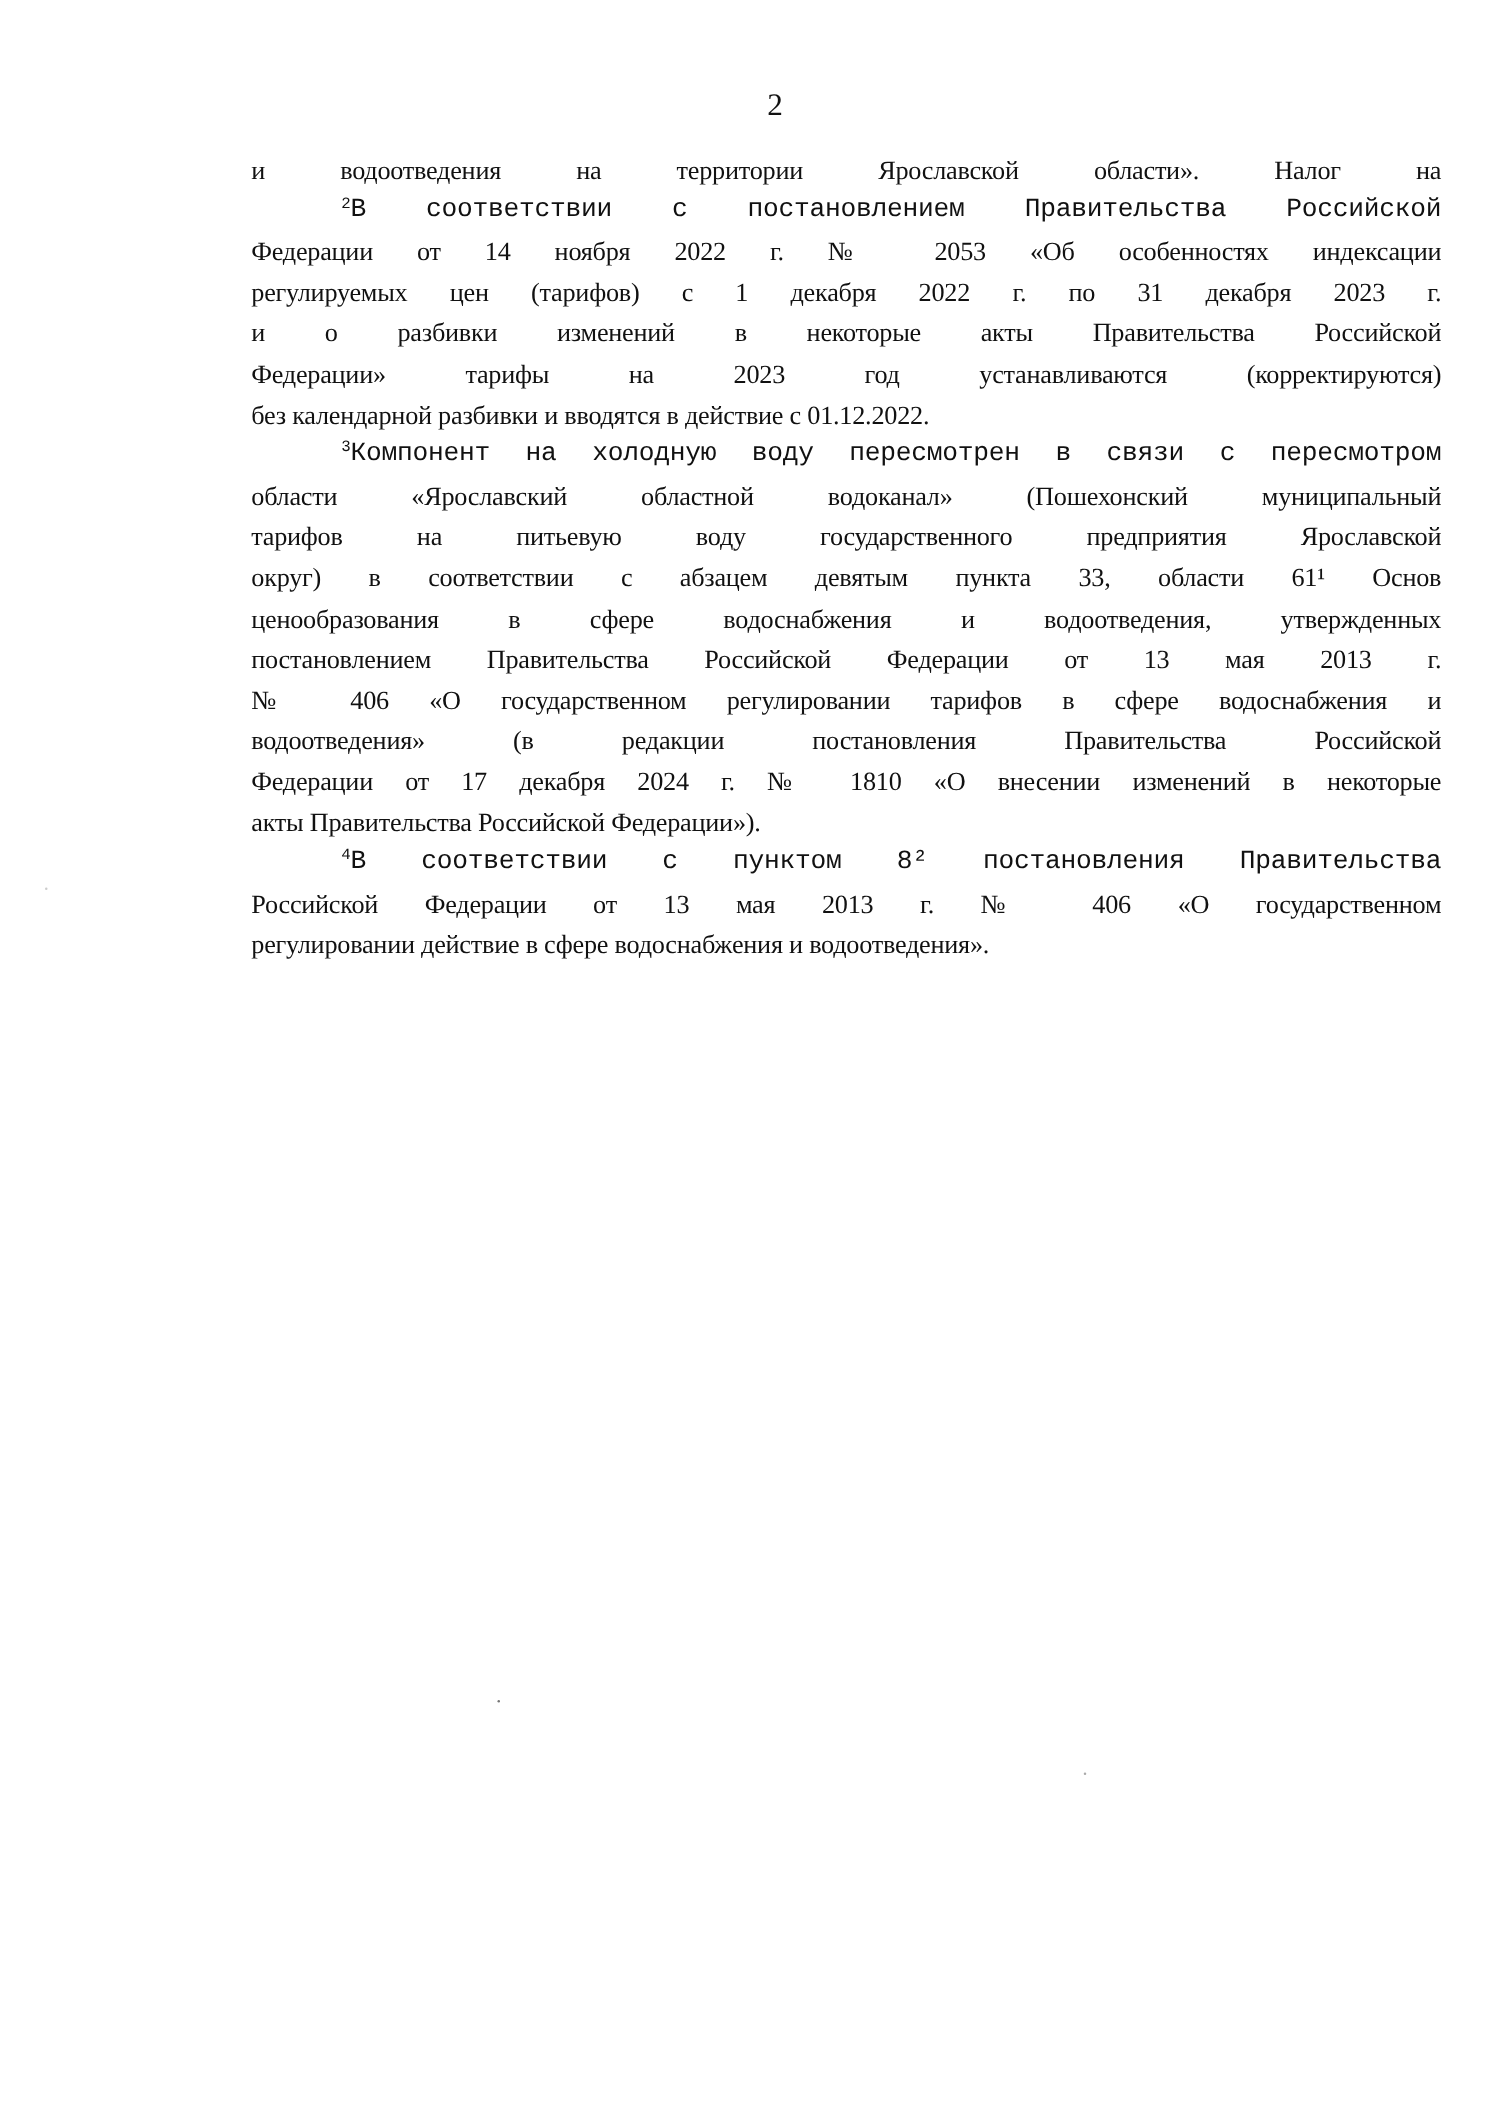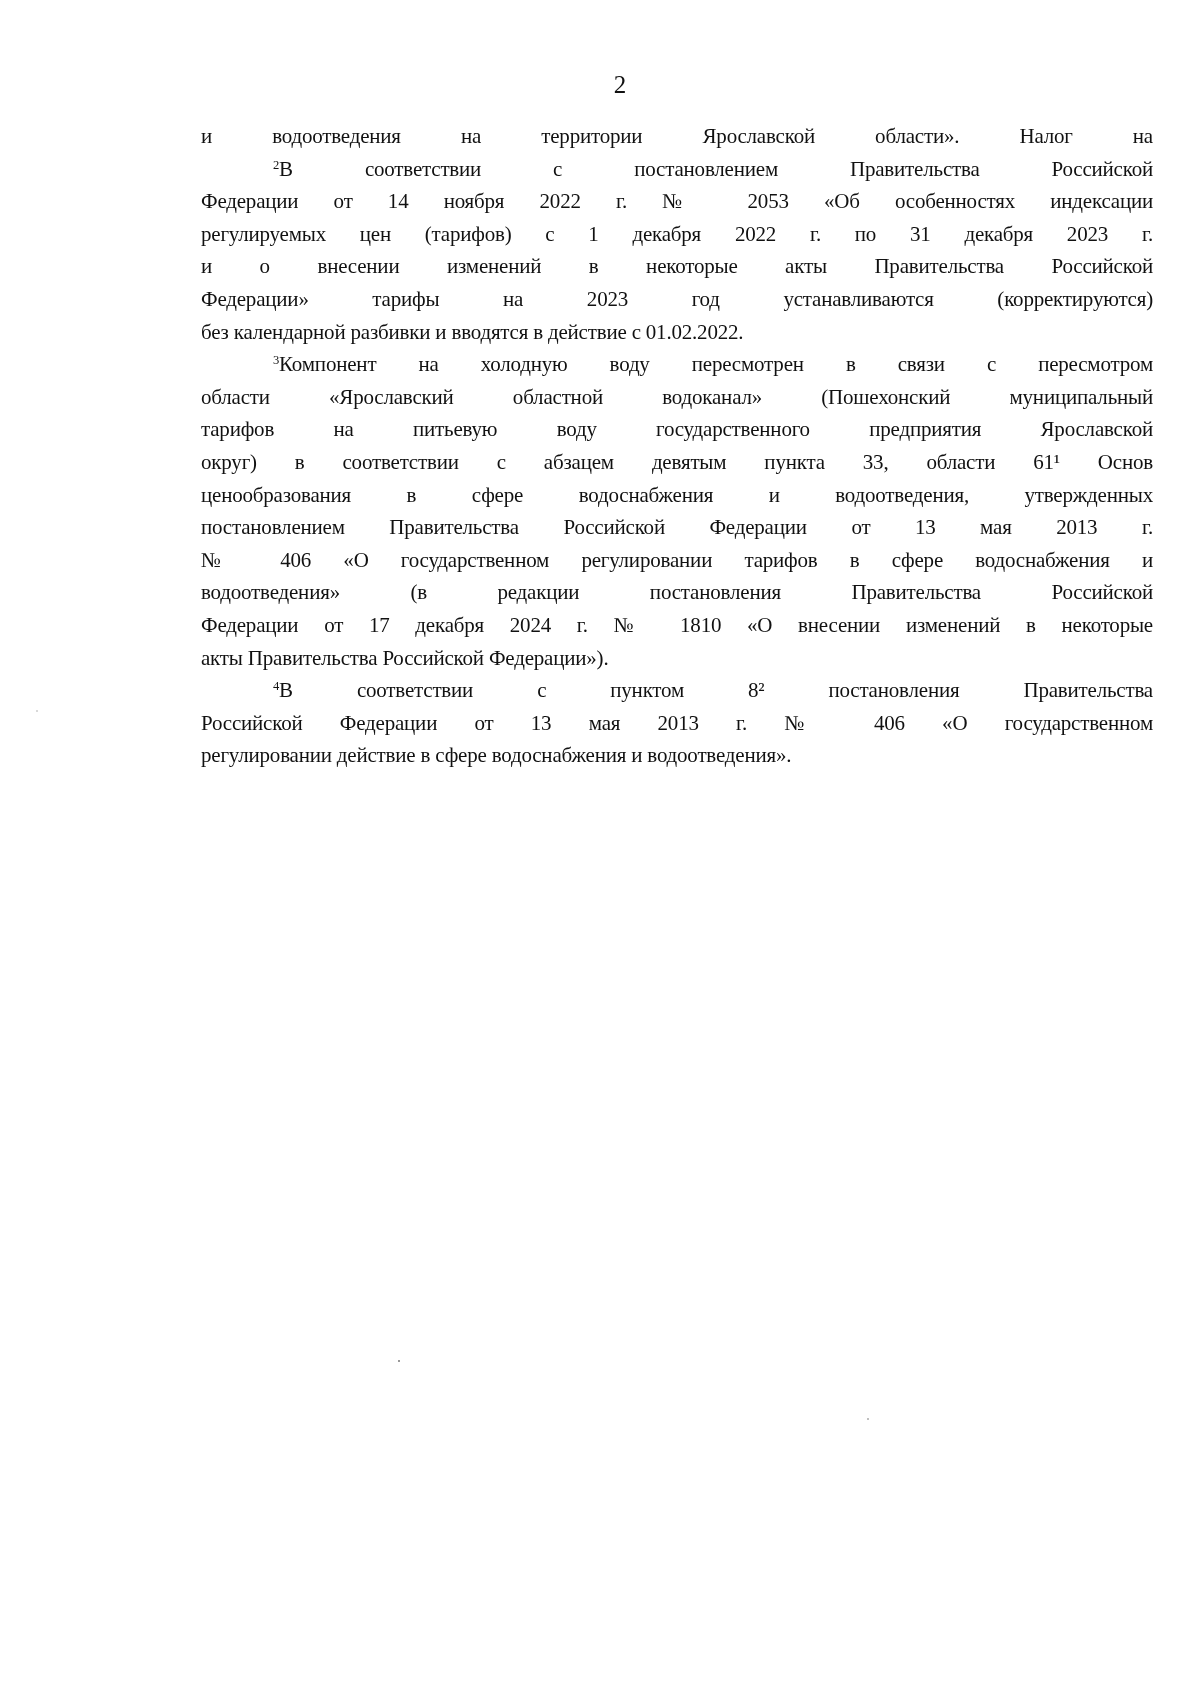--- a/index.html
+++ b/index.html
@@ -42,20 +42,21 @@
       display: block;
       text-align: justify;
       text-align-last: justify;
       white-space: nowrap;
     }
     .line.last {
       text-align-last: left;
     }
     .line.indent {
       padding-left: 72px;
+      font-family: Liberation Mono, monospace;
     }
     sup {
       font-size: 60%;
       vertical-align: 0.55em;
       line-height: 0;
     }
     .speck {
       position: absolute;
       width: 2px;
       height: 2px;
@@ -71,23 +72,23 @@
 <div class="text-block">
 
   <div class="para">
     <span class="line">и водоотведения на территории Ярославской области». Налог на</span>
   </div>
 
   <div class="para">
     <span class="line indent"><sup>2</sup><span>В соответствии с постановлением Правительства Российской</span></span>
     <span class="line">Федерации от 14 ноября 2022 г. № 2053 «Об особенностях индексации</span>
     <span class="line">регулируемых цен (тарифов) с 1 декабря 2022 г. по 31 декабря 2023 г.</span>
-    <span class="line">и о внесении изменений в некоторые акты Правительства Российской</span>
+    <span class="line">и о разбивки изменений в некоторые акты Правительства Российской</span>
     <span class="line">Федерации» тарифы на 2023 год устанавливаются (корректируются)</span>
-    <span class="line last">без календарной разбивки и вводятся в действие с 01.02.2022.</span>
+    <span class="line last">без календарной разбивки и вводятся в действие с 01.12.2022.</span>
   </div>
 
   <div class="para">
     <span class="line indent"><sup>3</sup><span>Компонент на холодную воду пересмотрен в связи с пересмотром</span></span>
     <span class="line">области «Ярославский областной водоканал» (Пошехонский муниципальный</span>
     <span class="line">тарифов на питьевую воду государственного предприятия Ярославской</span>
     <span class="line">округ) в соответствии с абзацем девятым пункта 33, области 61¹ Основ</span>
     <span class="line">ценообразования в сфере водоснабжения и водоотведения, утвержденных</span>
     <span class="line">постановлением Правительства Российской Федерации от 13 мая 2013 г.</span>
     <span class="line">№ 406 «О государственном регулировании тарифов в сфере водоснабжения и</span>

